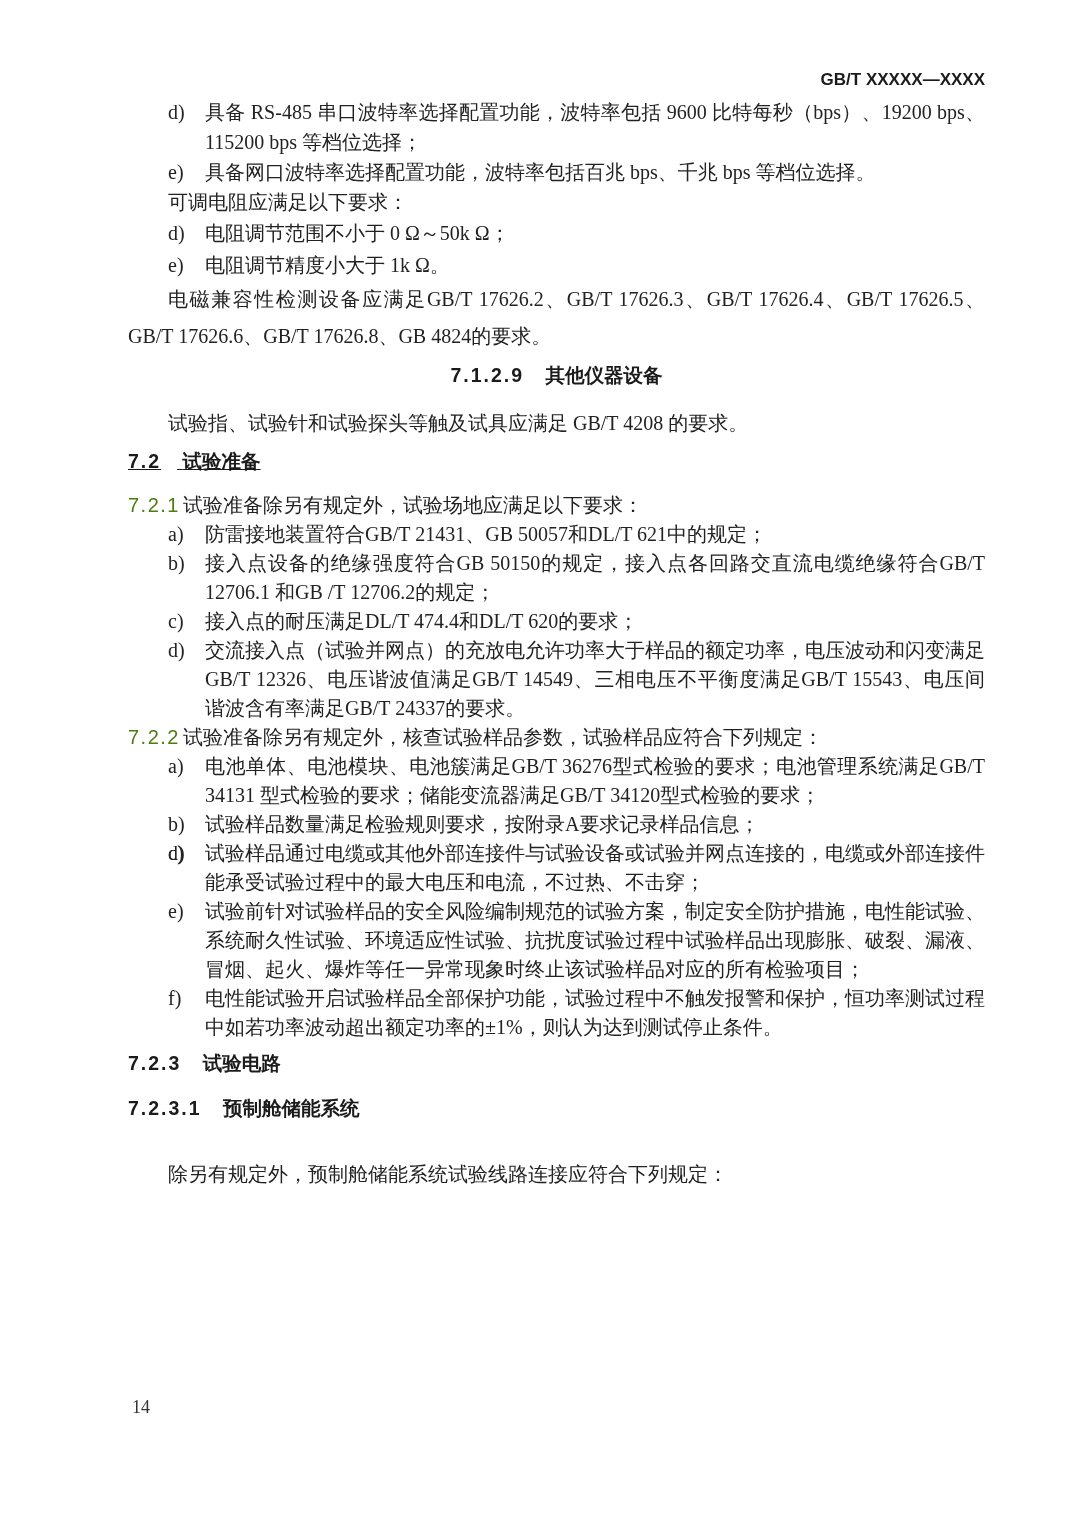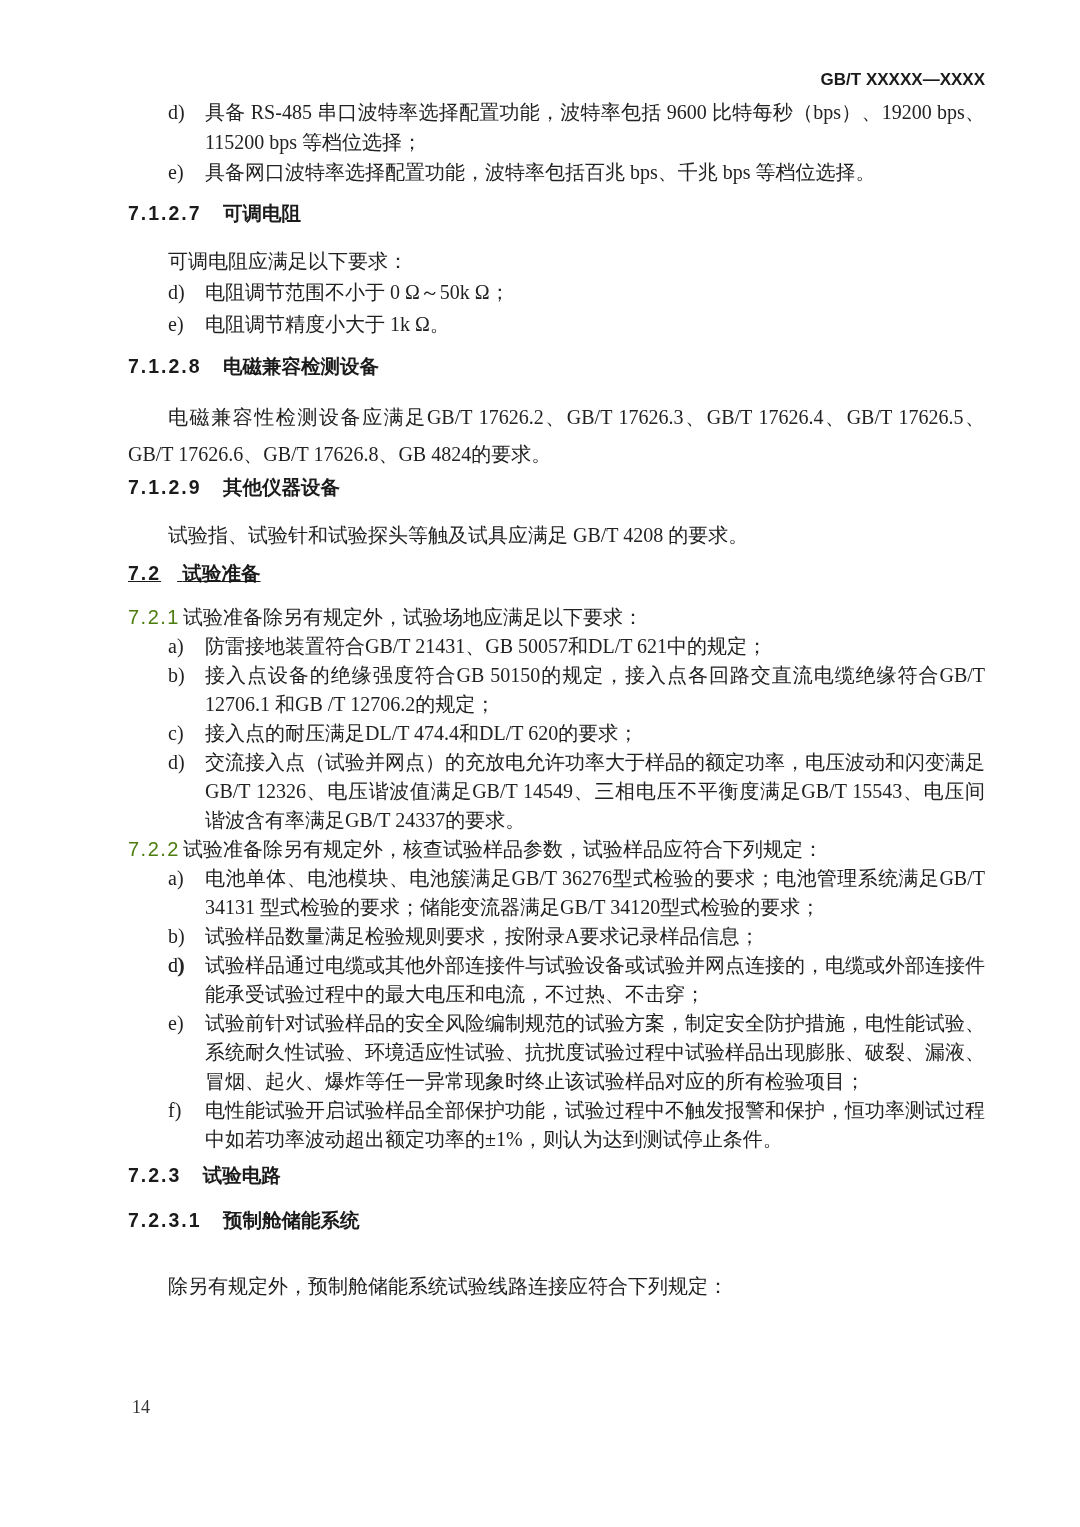--- a/index.html
+++ b/index.html
@@ -94,46 +94,38 @@
     <div class="item">
       <span class="lbl">d)</span>
       <span class="txt">具备 RS-485 串口波特率选择配置功能，波特率包括 9600 比特每秒（bps）、19200 bps、115200 bps 等档位选择；</span>
     </div>
     <div class="item">
       <span class="lbl">e)</span>
       <span class="txt">具备网口波特率选择配置功能，波特率包括百兆 bps、千兆 bps 等档位选择。</span>
     </div>
   </div>
 
-  <h3 class="h3">
-    <span class="hnum">7.1.2.7</span>
-    <span class="htitle">可调电阻</span>
-  </h3>
 
   <p class="para">可调电阻应满足以下要求：</p>
 
   <div class="list-res">
     <div class="item" style="line-height:32px;">
       <span class="lbl">d)</span>
       <span class="txt">电阻调节范围不小于 0 Ω～50k Ω；</span>
     </div>
     <div class="item" style="line-height:32px;">
       <span class="lbl">e)</span>
       <span class="txt">电阻调节精度小大于 1k Ω。</span>
     </div>
   </div>
 
-  <h3 class="h3">
-    <span class="hnum">7.1.2.8</span>
-    <span class="htitle">电磁兼容检测设备</span>
-  </h3>
 
   <p class="para wide">电磁兼容性检测设备应满足GB/T 17626.2、GB/T 17626.3、GB/T 17626.4、GB/T 17626.5、GB/T 17626.6、GB/T 17626.8、GB 4824的要求。</p>
 
-  <h3 class="h3" style="margin-top:2px;">
+  <h3 class="h3" style="margin-top:8px;text-align:center;">
     <span class="hnum">7.1.2.9</span>
     <span class="htitle">其他仪器设备</span>
   </h3>
 
   <p class="para">试验指、试验针和试验探头等触及试具应满足 GB/T 4208 的要求。</p>
 
   <h3 class="h3 lv2">
     <span class="hnum">7.2</span>
     <span class="htitle">试验准备</span>
   </h3>

